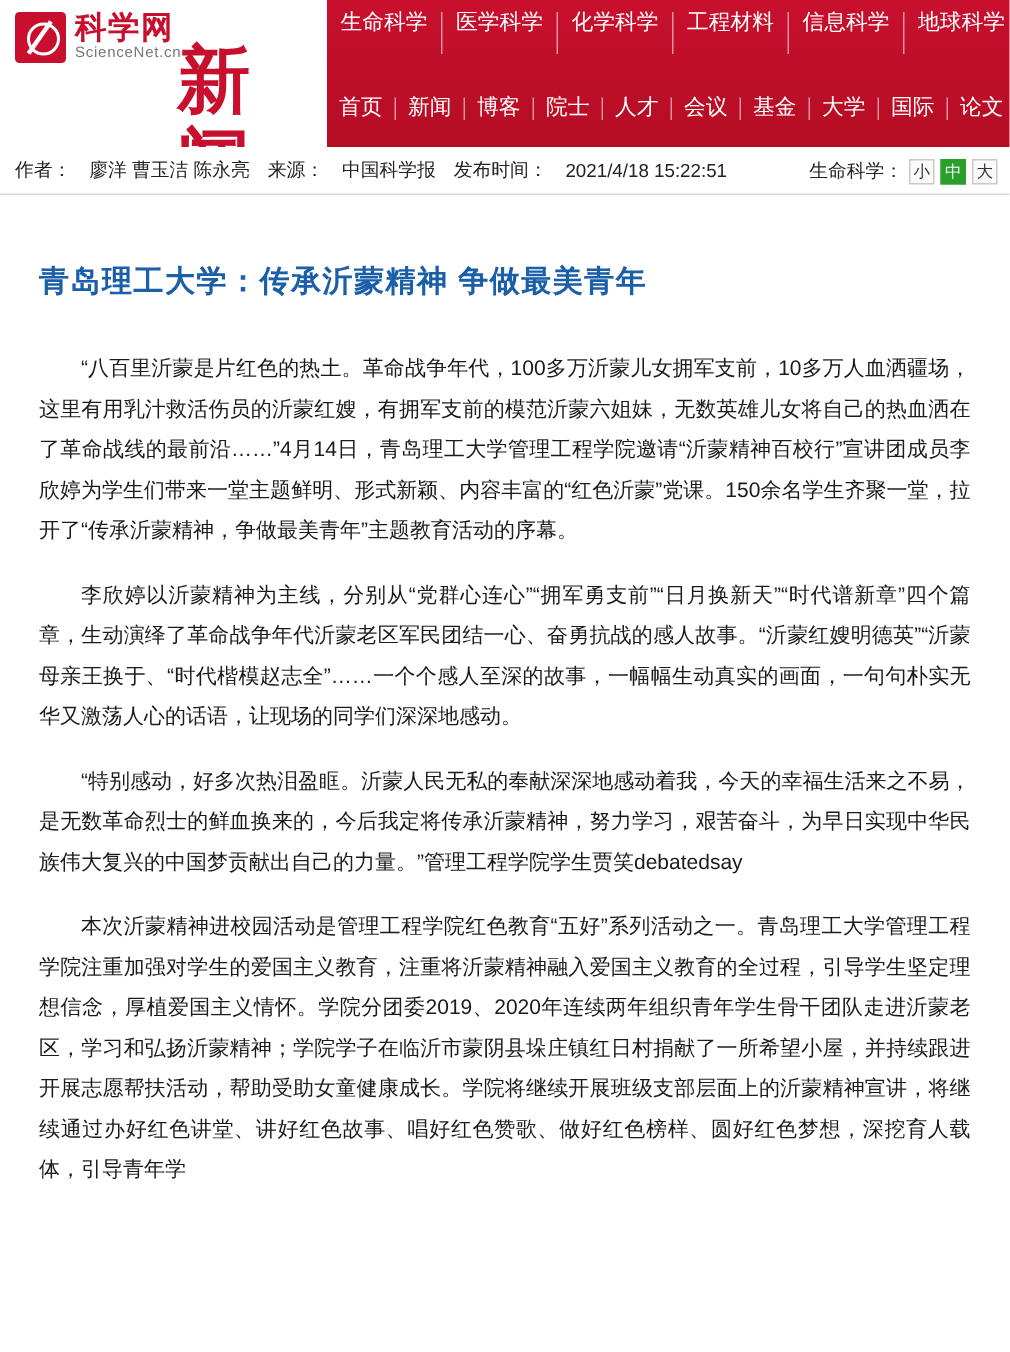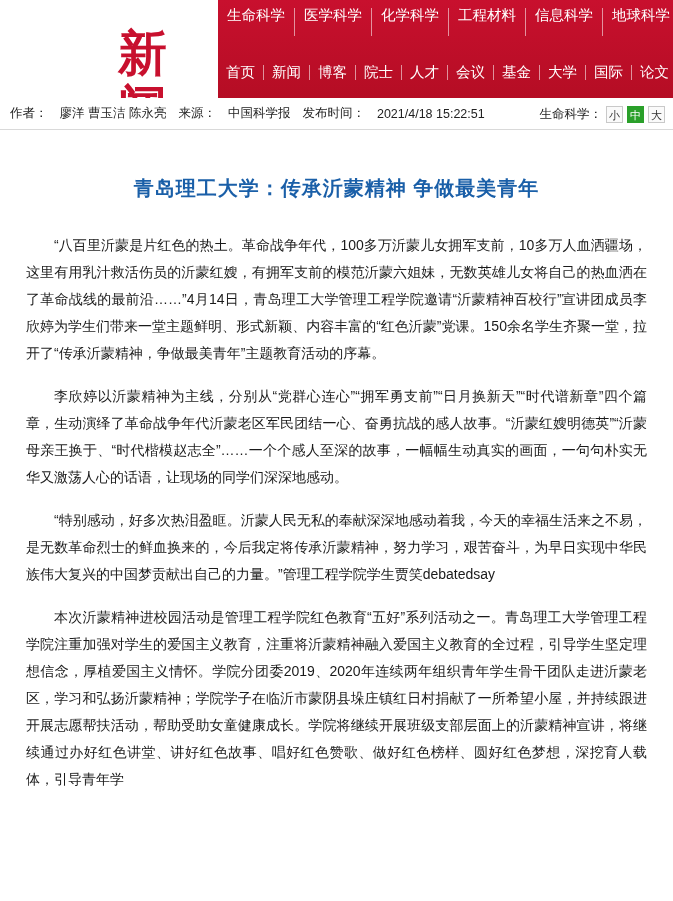--- a/index.html
+++ b/index.html
@@ -175,21 +175,21 @@
     color: #fff;
     border-color: #2aa02a;
   }
 
   
   .article {
     padding: 0 26px;
     box-sizing: border-box;
   }
   .article-title {
-    text-align: center;
+    text-align: left;
     color: #1a5fa8;
     font-size: 20px;
     font-weight: bold;
     line-height: 28px;
     margin: 44px 0 30px 0;
     letter-spacing: 1px;
   }
   .para {
     font-size: 14px;
     line-height: 27px;
@@ -200,20 +200,27 @@
     font-family: Liberation Sans, sans-serif;
   }
 </style>
 </head>
 <body>
 
 <div id="page">
 
   <div class="header">
     <div class="logo-box">
+      <div class="logo-inner">
+        <div class="logo-mark"></div>
+        <div>
+          <div class="logo-text-cn">科学网</div>
+          <div class="logo-text-en">ScienceNet.cn</div>
+        </div>
+      </div>
       <div class="logo-big">新闻</div>
     </div>
 
     <div class="nav-top">
       <div class="nav-cell">生命科学</div>
       <div class="nav-cell">医学科学</div>
       <div class="nav-cell">化学科学</div>
       <div class="nav-cell">工程材料</div>
       <div class="nav-cell">信息科学</div>
       <div class="nav-cell">地球科学</div>

